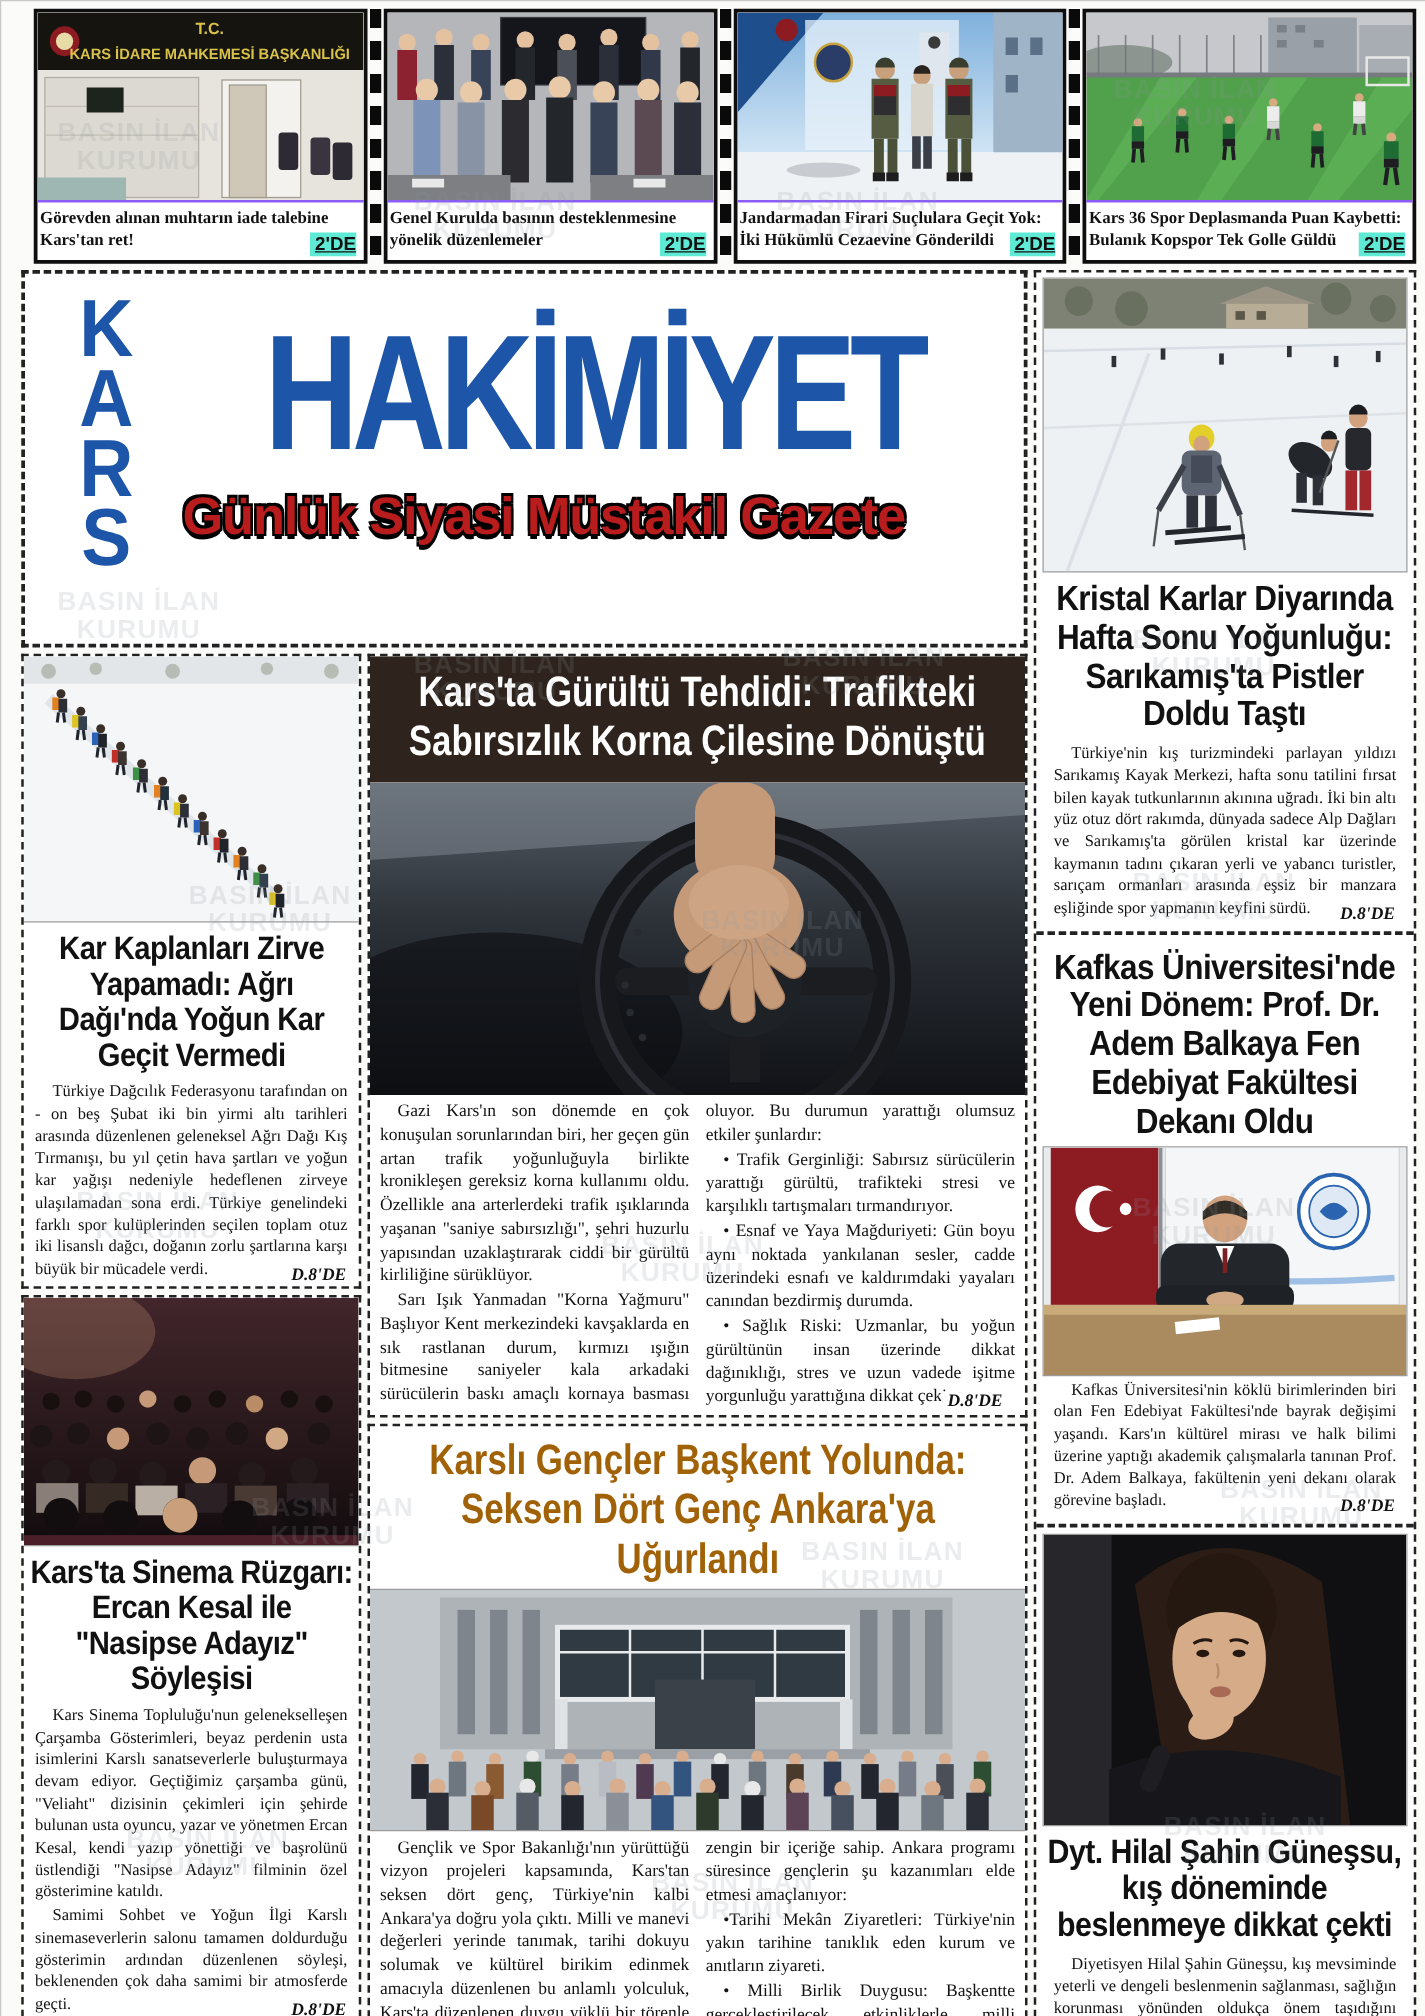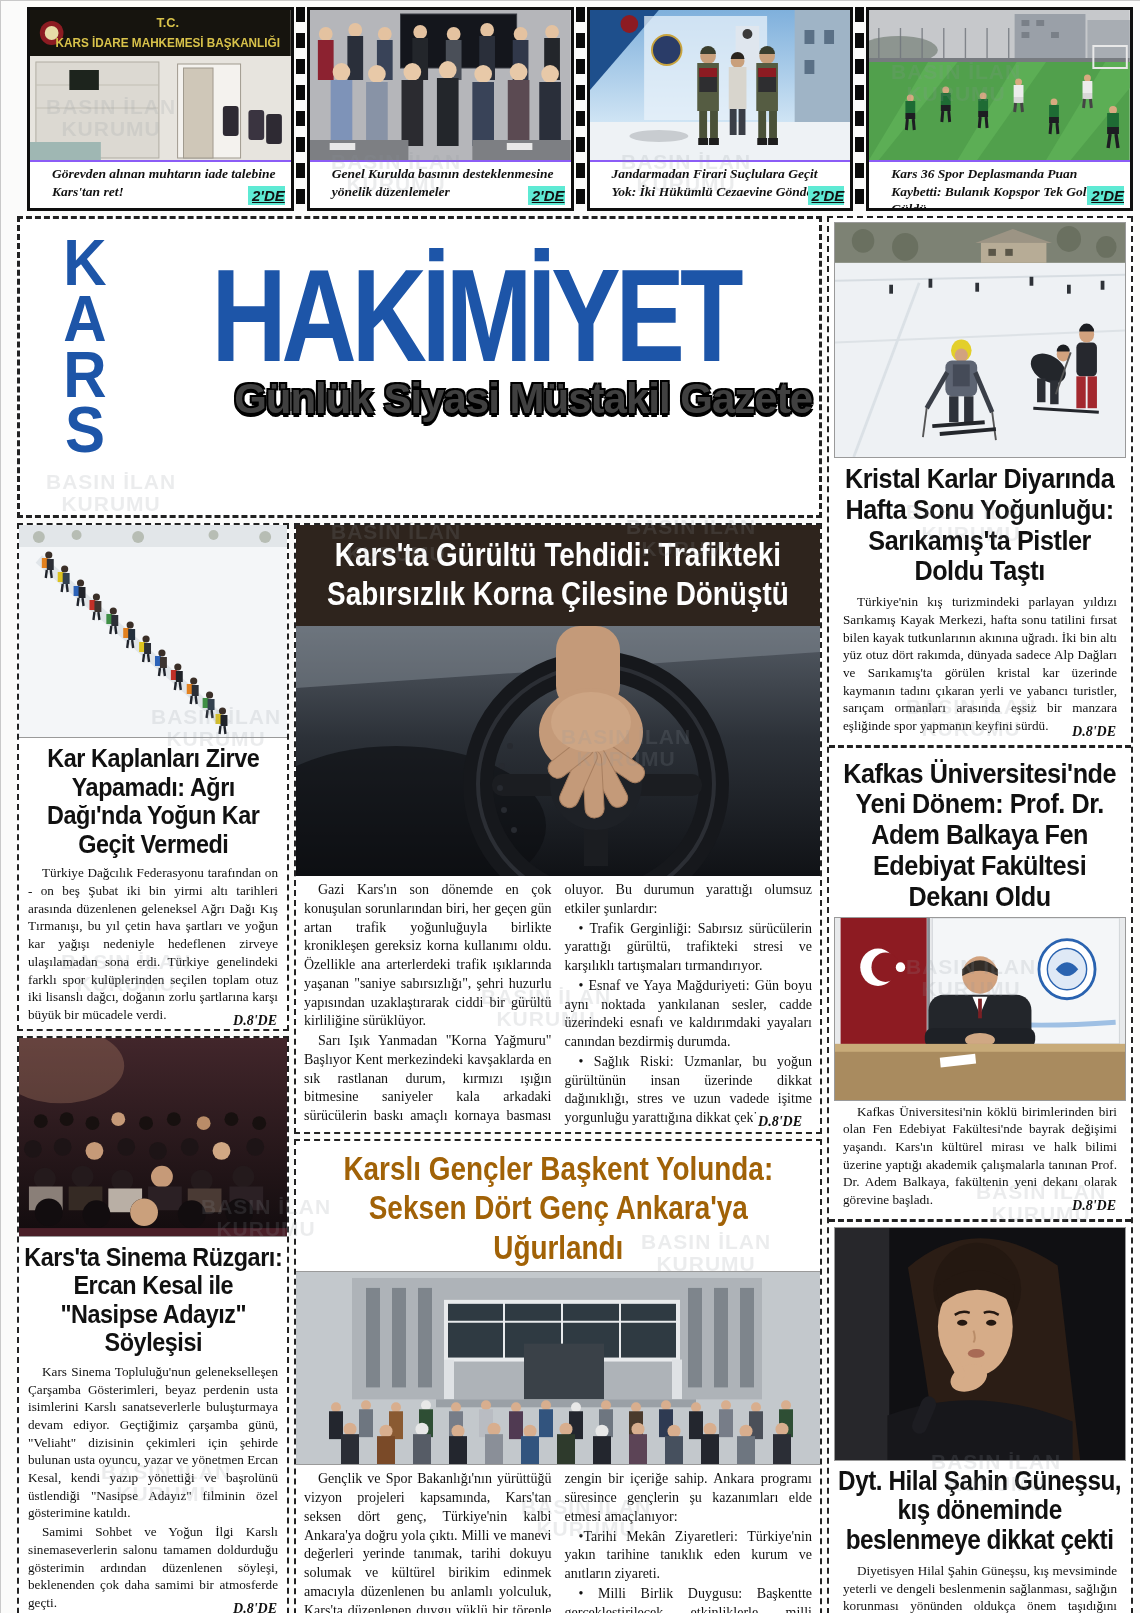--- a/index.html
+++ b/index.html
@@ -8,39 +8,39 @@
   
   .wm-layer{position:absolute;inset:0;z-index:40;pointer-events:none;}
   .wm{position:absolute;text-align:center;font-weight:bold;color:#8e959c;opacity:.17;
       font-size:21px;line-height:1.05;letter-spacing:1px;white-space:nowrap;}
   
   .topstrip{display:flex;margin:6px 8px 0 26px;height:204px;z-index:2;position:relative;}
   .vsep{width:9px;margin:0 2px;background:repeating-linear-gradient(180deg,#0a0a0a 0 15px,transparent 15px 26px);}
   .tbox{flex:1;border:3px solid #0e0e0e;background:#fff;display:flex;flex-direction:column;min-width:0;}
   .tphoto{height:150px;border-bottom:2px solid #8b5cf6;overflow:hidden;}
   .tphoto svg{display:block;width:100%;height:100%;}
-  .tcap{position:relative;flex:1;padding:3px 6px 2px 22px;font-family:"Liberation Serif",serif;
-        font-weight:bold;font-size:13.5px;line-height:1.3;overflow:hidden;font-style:italic;}
+  .tcap{position:relative;flex:1;padding:3px 6px 2px 2px;font-family:"Liberation Serif",serif;
+        font-weight:bold;font-size:13.5px;line-height:1.3;overflow:hidden;}
   .tcap .cap-text{display:block;padding-right:2px;}
   .pg{position:absolute;right:6px;bottom:3px;font-family:"Liberation Sans",sans-serif;font-weight:bold;
       font-size:15px;text-decoration:underline;background:#5eead4;padding-left:4px;}
   
   .main{display:grid;grid-template-columns:272px 528px 306px;gap:5px;margin:5px 8px 0 16px;}
   .masthead{grid-column:1/3;position:relative;height:296px;border:3px dashed #222;background:#fff;}
   .rightcol{grid-column:3;grid-row:1/3;border:2px dashed #222;background:#fff;padding:4px 5px;display:flex;flex-direction:column;}
   .leftcol{grid-column:1;display:flex;flex-direction:column;gap:5px;}
   .centercol{grid-column:2;display:flex;flex-direction:column;gap:5px;}
   .dashedbox{border:2px dashed #222;background:#fff;overflow:hidden;}
   
   .mh-city{position:absolute;left:14px;top:16px;width:102px;text-align:center;color:#1d55a8;}
   .kletter{font-weight:bold;font-size:60px;line-height:.93;transform:scaleY(1.08);}
   .mh-title{position:absolute;left:116px;top:22px;width:678px;text-align:center;color:#1d55a8;
             font-weight:bold;font-size:104px;letter-spacing:-5px;transform:scale(1,1.26);
             transform-origin:center top;white-space:nowrap;}
-  .mh-sub{position:absolute;left:126px;top:156px;width:666px;text-align:right;color:#404040;
+  .mh-sub{position:absolute;left:126px;top:170px;width:666px;text-align:left;color:#b91c1c;
           font-weight:bold;font-size:42px;letter-spacing:-1px;
           text-shadow:-2px -2px 0 #000,2px -2px 0 #000,-2px 2px 0 #000,2px 2px 0 #000,0 4px 0 #000;}
   .mh-date{position:absolute;left:3px;right:3px;bottom:3px;height:44px;background:#e4e4e3;
            font-weight:bold;font-size:28px;line-height:44px;padding-left:86px;white-space:nowrap;}
   .mh-date span{margin-right:26px;}
   
   .hl{text-align:center;font-weight:bold;line-height:1.1;letter-spacing:-0.5px;margin:6px 4px 4px;}
   .cond90{display:block;width:111%;margin-left:-5.5%;transform:scaleX(0.9);}
   .cond82{display:block;width:122%;margin-left:-11%;transform:scaleX(0.82);}
   .hl-side{font-size:26px;}

